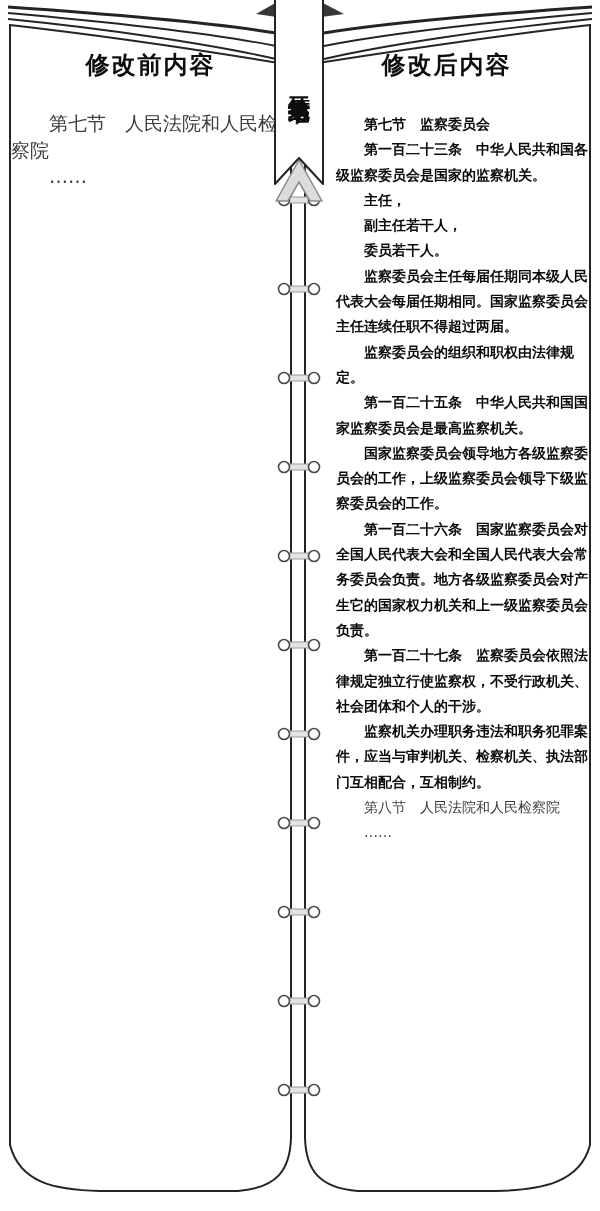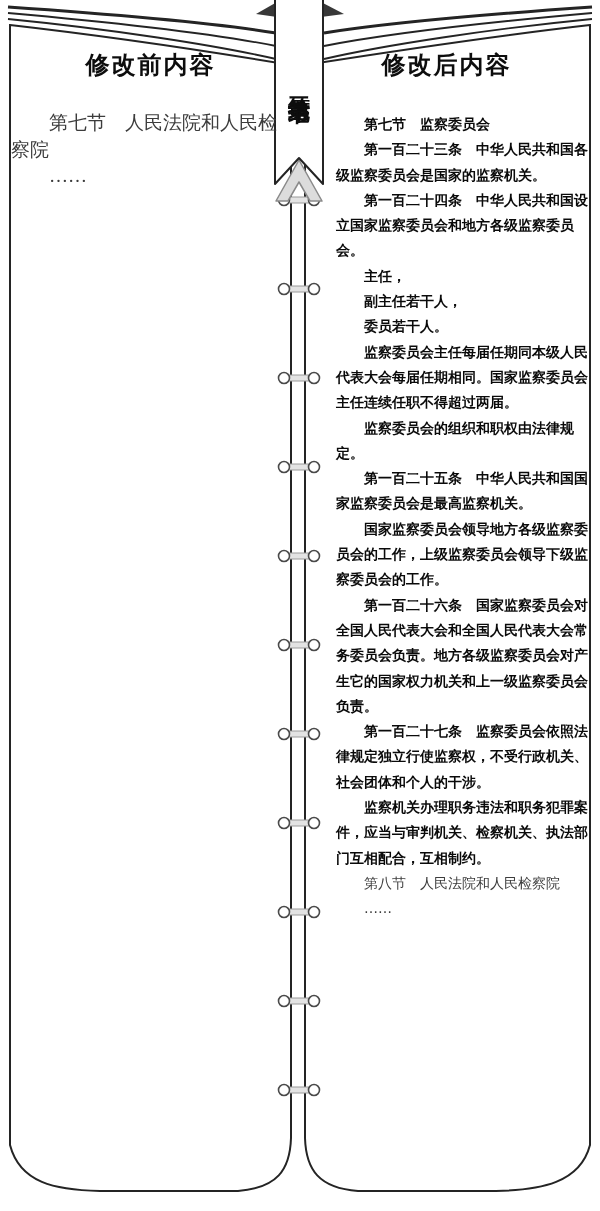--- a/index.html
+++ b/index.html
@@ -14,21 +14,21 @@
     position:absolute;top:50px;z-index:2;
     font-size:24px;font-weight:700;color:#0d0d0d;
     text-align:center;line-height:30px;letter-spacing:2px;
   }
   .page-title.left{left:10px;width:281px;}
   .page-title.right{left:303px;width:287px;}
 
   .page-body{position:absolute;z-index:2;}
   .page-body.left{
     left:11px;top:110px;width:268px;
-    font-size:19px;line-height:26.5px;color:#3c3c3c;font-weight:400;font-family:Liberation Serif, serif;
+    font-size:19px;line-height:26.5px;color:#3c3c3c;font-weight:400;
   }
   .page-body.right{
     left:336px;top:112px;width:254px;
     font-size:14px;line-height:25.3px;color:#0a0a0a;font-weight:700;
   }
   .para{margin:0;text-indent:2em;}
   .para.regular{font-weight:400;color:#3c3c3c;}
   .para.nowrap{white-space:nowrap;}
 
   .ribbon-label{
@@ -133,21 +133,20 @@
   <div class="page-title left">修改前内容</div>
   <div class="page-body left">
       <p class="para regular">第七节　人民法院和人民检察院</p>
       <p class="para regular">……</p>
     </div>
 
   <div class="page-title right">修改后内容</div>
   <div class="page-body right">
       <p class="para">第七节　监察委员会</p>
       <p class="para">第一百二十三条　中华人民共和国各级监察委员会是国家的监察机关。</p>
-      <p class="para">第一百二十四条　中华人民共和国设立国家监察委员会和地方各级监察委员会。</p>
       <p class="para">主任，</p>
       <p class="para">副主任若干人，</p>
       <p class="para">委员若干人。</p>
       <p class="para">监察委员会主任每届任期同本级人民代表大会每届任期相同。国家监察委员会主任连续任职不得超过两届。</p>
       <p class="para">监察委员会的组织和职权由法律规定。</p>
       <p class="para">第一百二十五条　中华人民共和国国家监察委员会是最高监察机关。</p>
       <p class="para">国家监察委员会领导地方各级监察委员会的工作，上级监察委员会领导下级监察委员会的工作。</p>
       <p class="para">第一百二十六条　国家监察委员会对全国人民代表大会和全国人民代表大会常务委员会负责。地方各级监察委员会对产生它的国家权力机关和上一级监察委员会负责。</p>
       <p class="para">第一百二十七条　监察委员会依照法律规定独立行使监察权，不受行政机关、社会团体和个人的干涉。</p>
       <p class="para">监察机关办理职务违法和职务犯罪案件，应当与审判机关、检察机关、执法部门互相配合，互相制约。</p>

